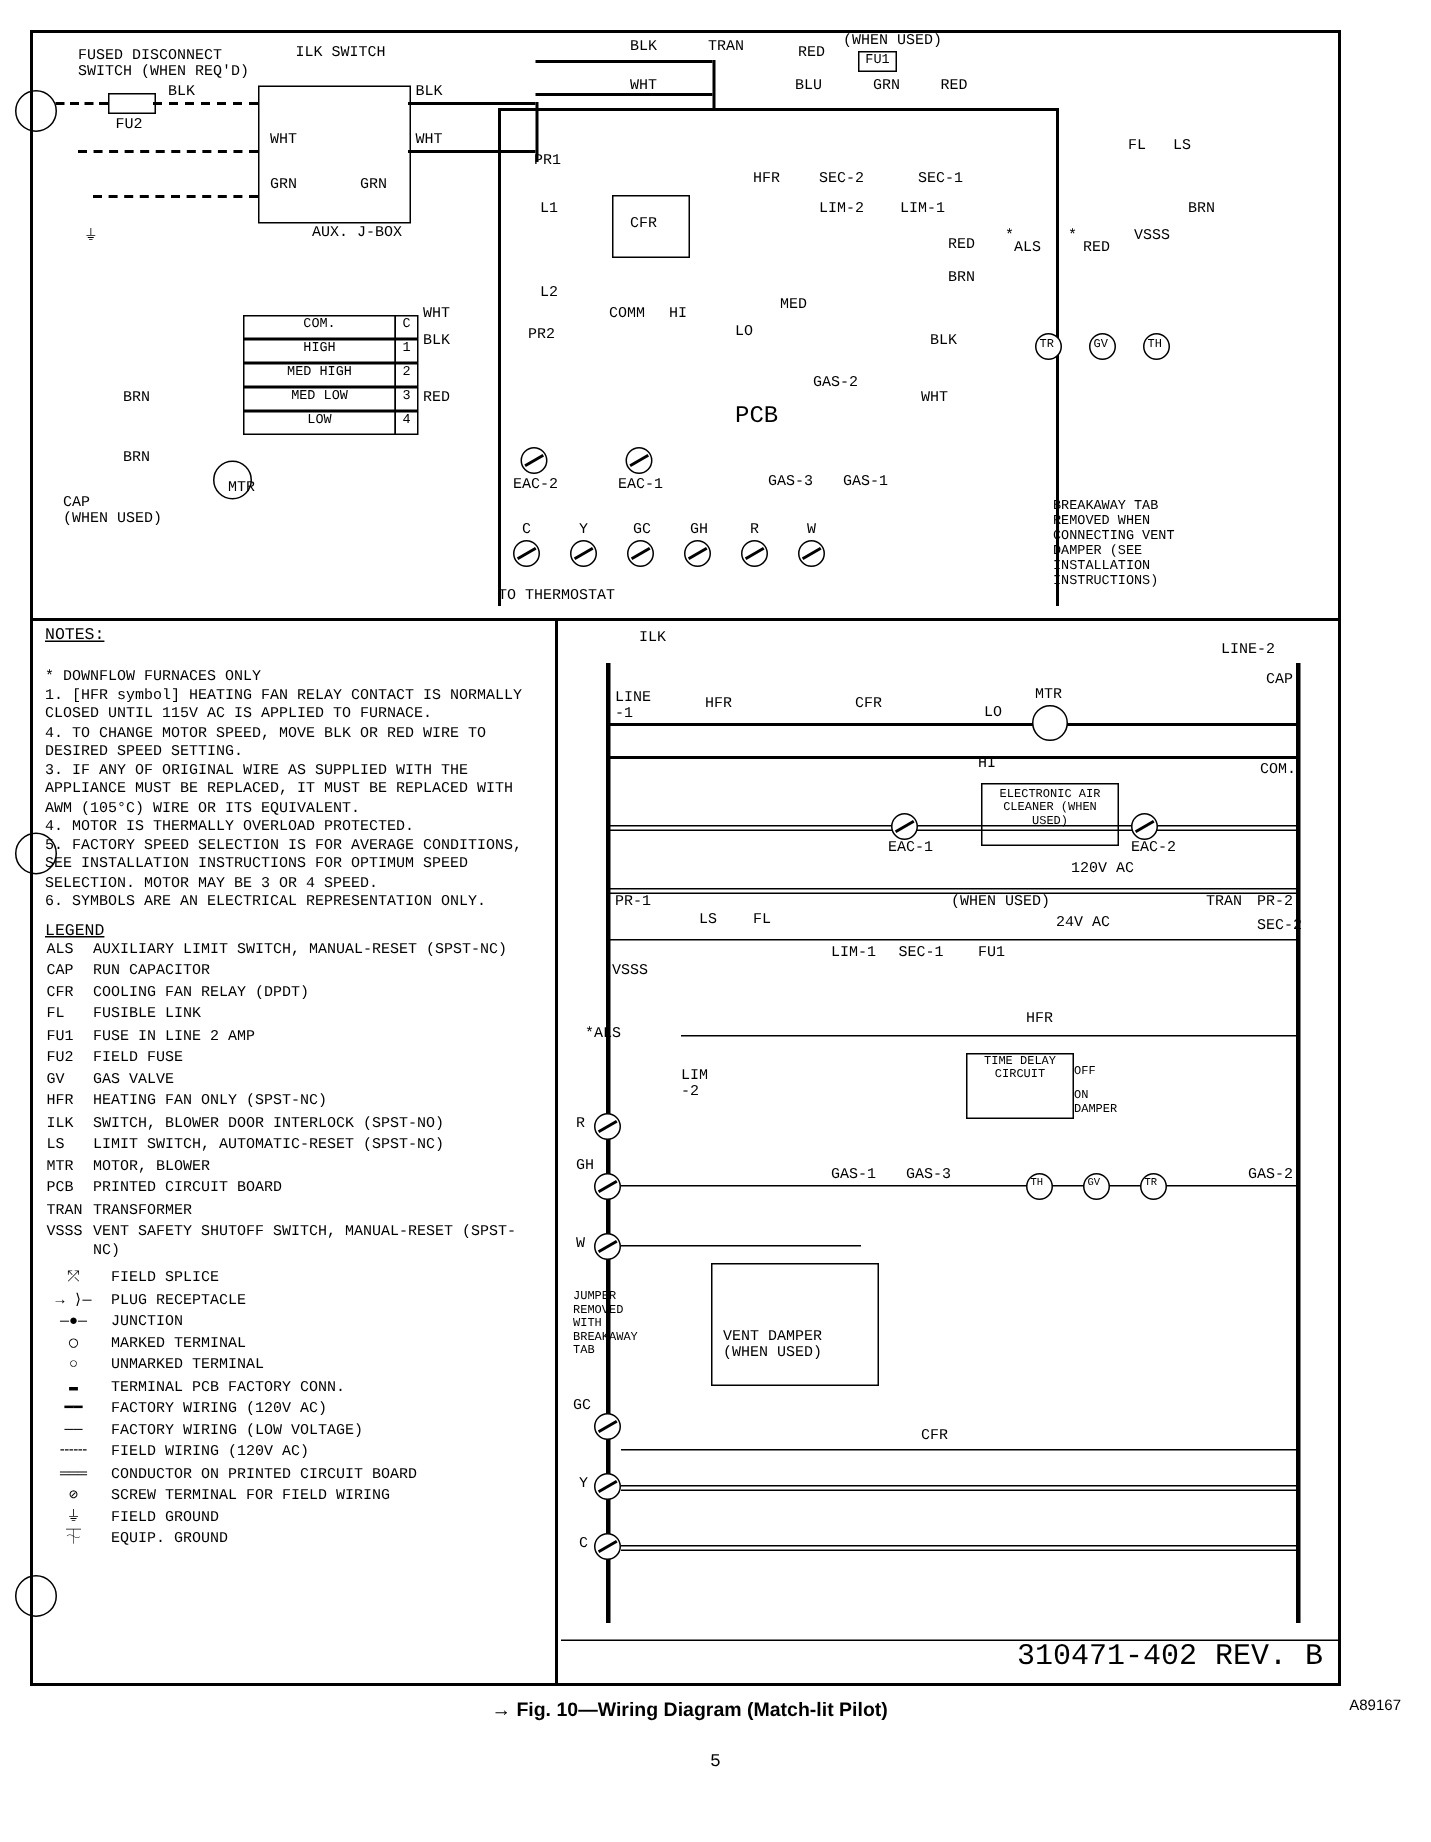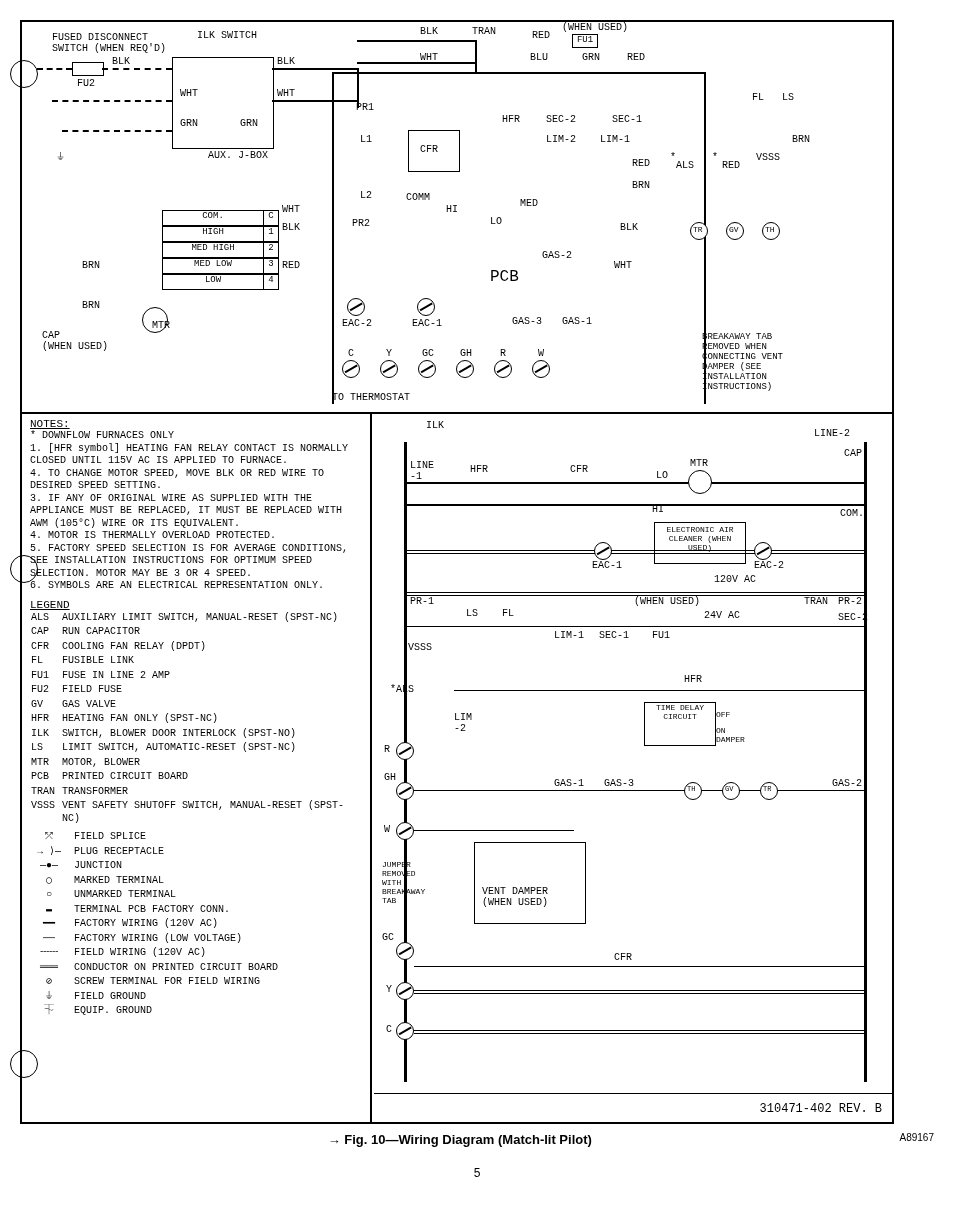--- a/index.html
+++ b/index.html
@@ -59,21 +59,21 @@
     content:""; position:absolute; width:14px; height:1.5px; background:#000;
     top:7px; left:1px; transform:rotate(-30deg);
   }
   .notes-title { text-decoration: underline; font-size:11px; }
   .note-line { font-size:10px; line-height:1.25; }
   .legend-title { text-decoration: underline; font-size:11px; margin-top:6px; }
   table.legend { border-collapse: collapse; }
   table.legend td { vertical-align: top; padding-right:6px; font-size:10px; line-height:1.25; }
   .sym-cell { width:36px; text-align:center; }
   .caption { text-align:center; font-family: Arial, sans-serif; font-weight:bold; font-size:13px; margin-top:8px; }
-  .docnum { font-family:"Courier New",monospace; font-size:12px;margin-left:44px; }
+  .docnum { font-family:"Courier New",monospace; font-size:20px;margin-left:44px; }
   .hole { width:26px; height:26px; border:1.5px solid #000; border-radius:50%; }
 </style>
 </head>
 <body>
 
 <div style="position:absolute; left:10px; top:60px;" class="hole"></div>
 <div style="position:absolute; left:10px; top:555px;" class="hole"></div>
 <div style="position:absolute; left:10px; top:1050px;" class="hole"></div>
 
 <div class="page">
@@ -120,21 +120,21 @@
     <div class="lbl" style="top:308px; left:20px;">CAP
 (WHEN USED)</div>
 
     <div class="box" style="top:50px; left:310px; width:370px; height:330px; border:2px solid #000; border-bottom:none;"></div>
     <div class="lbl" style="top:246px; left:468px; font-size:16px;">PCB</div>
 
     <div class="lbl" style="top:80px; left:334px;">PR1</div>
     <div class="lbl" style="top:112px; left:338px;">L1</div>
     <div class="lbl" style="top:168px; left:338px;">L2</div>
     <div class="lbl" style="top:196px; left:330px;text-align:center;">PR2</div>
-    <div class="lbl" style="top:170px; left:384px;text-align:center;">COMM</div>
+    <div class="lbl" style="top:182px; left:384px;text-align:center;">COMM</div>
     <div class="lbl" style="top:182px; left:424px;">HI</div>
 
     <div class="box" style="top:108px; left:386px; width:50px; height:40px;"></div>
     <div class="lbl" style="top:122px; left:398px;">CFR</div>
 
     <div class="circle slash" style="top:276px; left:325px;"></div>
     <div class="lbl" style="top:296px; left:320px;">EAC-2</div>
     <div class="circle slash" style="top:276px; left:395px;"></div>
     <div class="lbl" style="top:296px; left:390px;">EAC-1</div>
 
@@ -203,21 +203,21 @@
     <div class="hw" style="top:46px; left:250px; width:85px;"></div>
     <div class="hw" style="top:78px; left:250px; width:85px;"></div>
     <div class="vw" style="top:46px; left:335px; height:40px;"></div>
     <div class="hw" style="top:18px; left:335px; width:118px;"></div>
     <div class="vw" style="top:18px; left:453px; height:32px;"></div>
     <div class="hw" style="top:40px; left:335px; width:118px;"></div>
   </div>
 
   <div class="lower-left">
     <div class="notes-title">NOTES:</div>
-    <div class="note-line" style="margin-top:0;">*  DOWNFLOW FURNACES ONLY</div>
+    <div class="note-line" style="margin-top:16px;">*  DOWNFLOW FURNACES ONLY</div>
     <div class="note-line">1.  [HFR symbol]  HEATING FAN RELAY CONTACT IS NORMALLY CLOSED UNTIL 115V AC IS APPLIED TO FURNACE.</div>
     <div class="note-line">4.  TO CHANGE MOTOR SPEED, MOVE BLK OR RED WIRE TO DESIRED SPEED SETTING.</div>
     <div class="note-line">3.  IF ANY OF ORIGINAL WIRE AS SUPPLIED WITH THE APPLIANCE MUST BE REPLACED, IT MUST BE REPLACED WITH AWM (105°C) WIRE OR ITS EQUIVALENT.</div>
     <div class="note-line">4.  MOTOR IS THERMALLY OVERLOAD PROTECTED.</div>
     <div class="note-line">5.  FACTORY SPEED SELECTION IS FOR AVERAGE CONDITIONS, SEE INSTALLATION INSTRUCTIONS FOR OPTIMUM SPEED SELECTION.  MOTOR MAY BE 3 OR 4 SPEED.</div>
     <div class="note-line">6.  SYMBOLS ARE AN ELECTRICAL REPRESENTATION ONLY.</div>
 
     <div class="legend-title">LEGEND</div>
     <table class="legend">
       <tbody>

